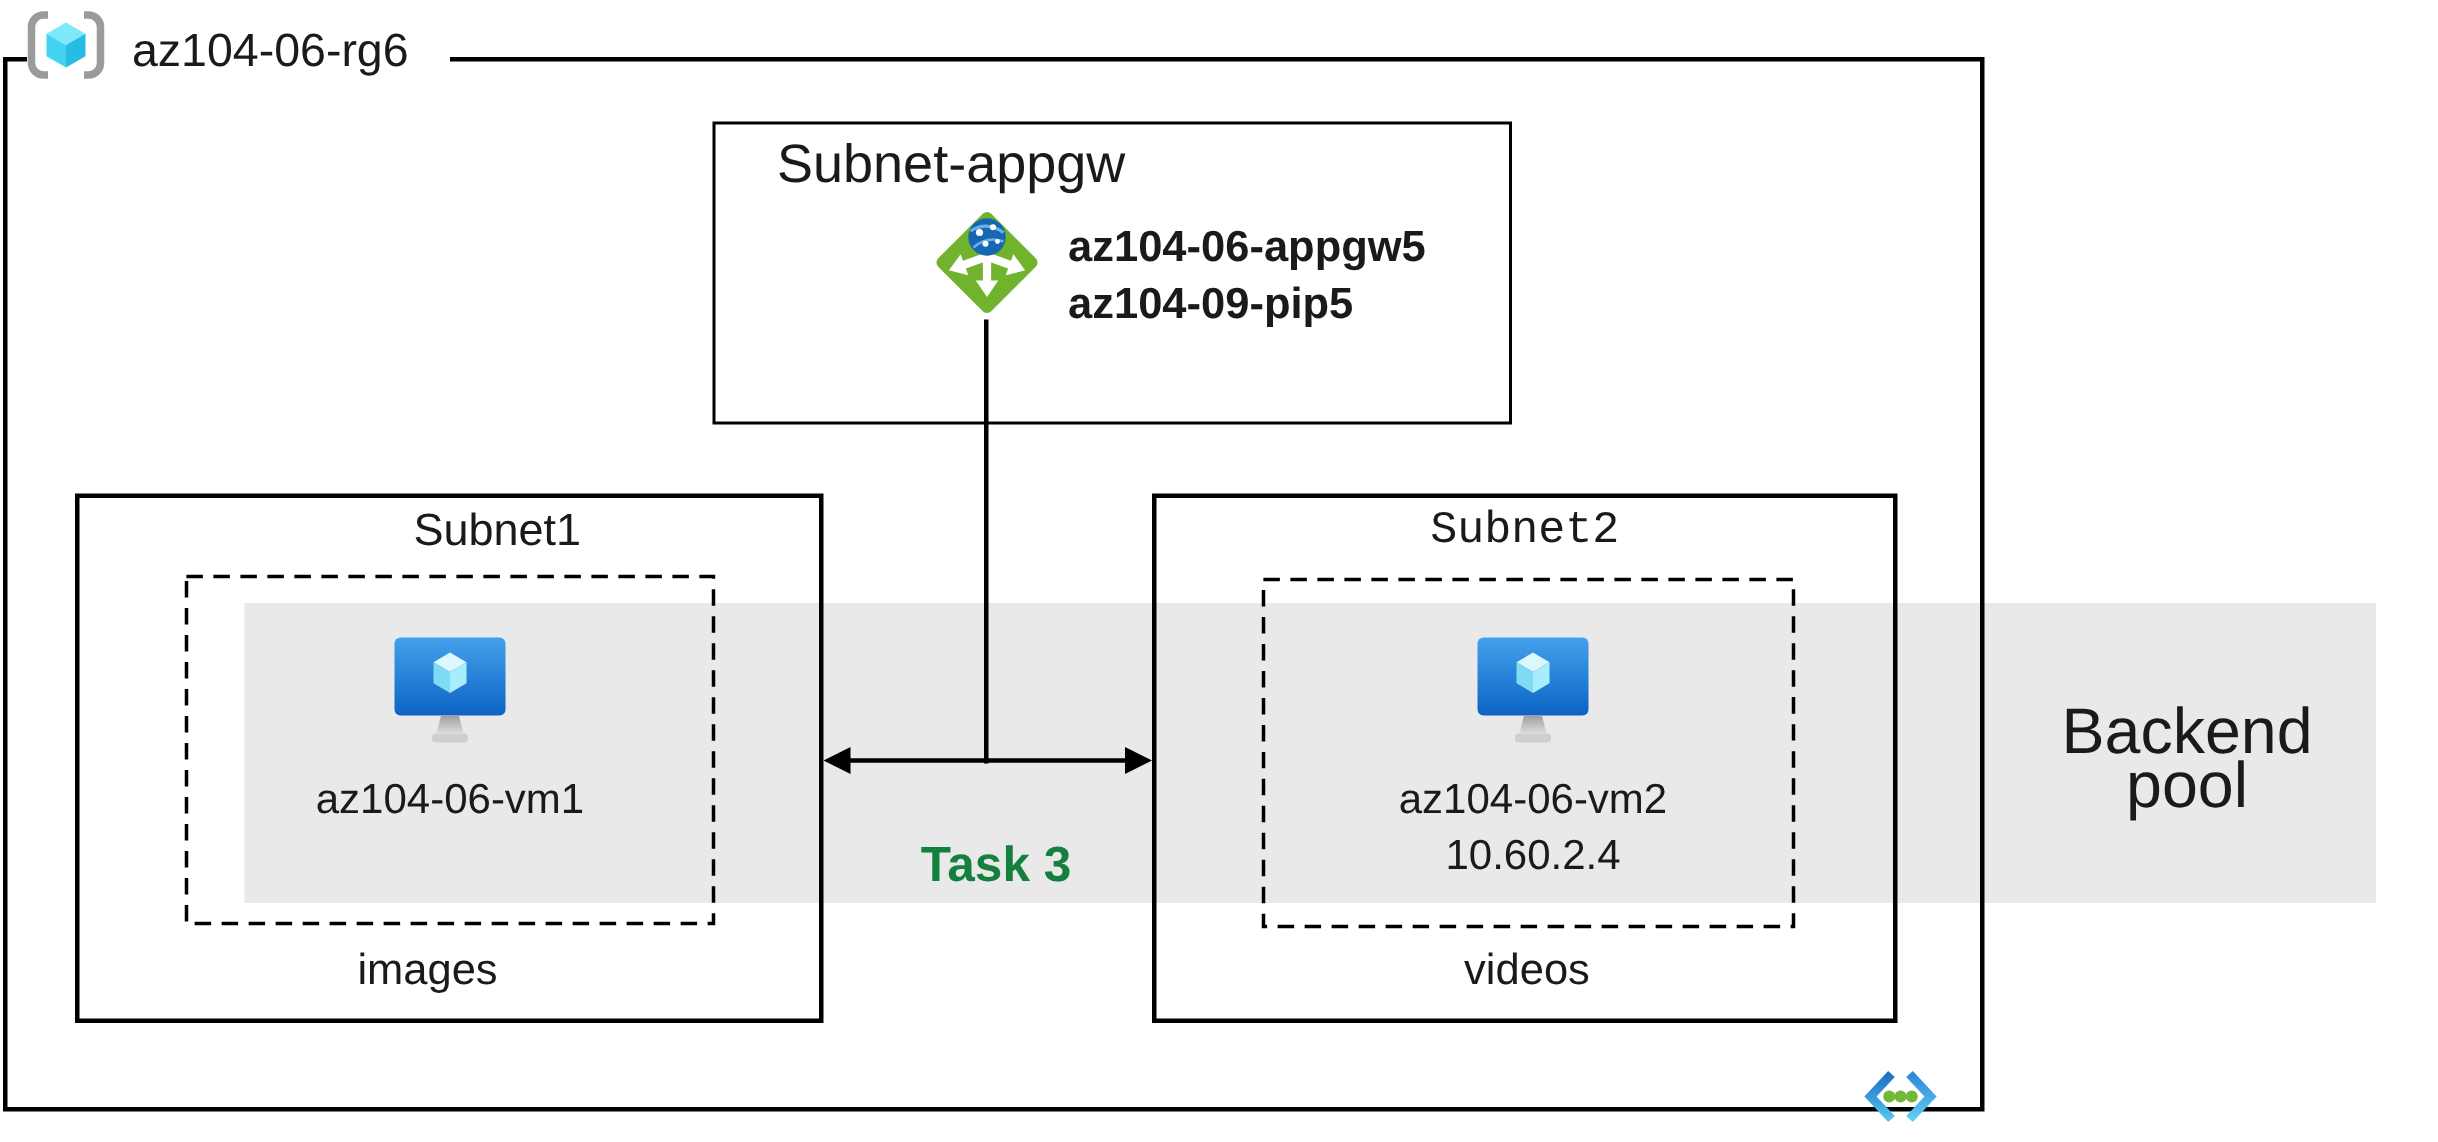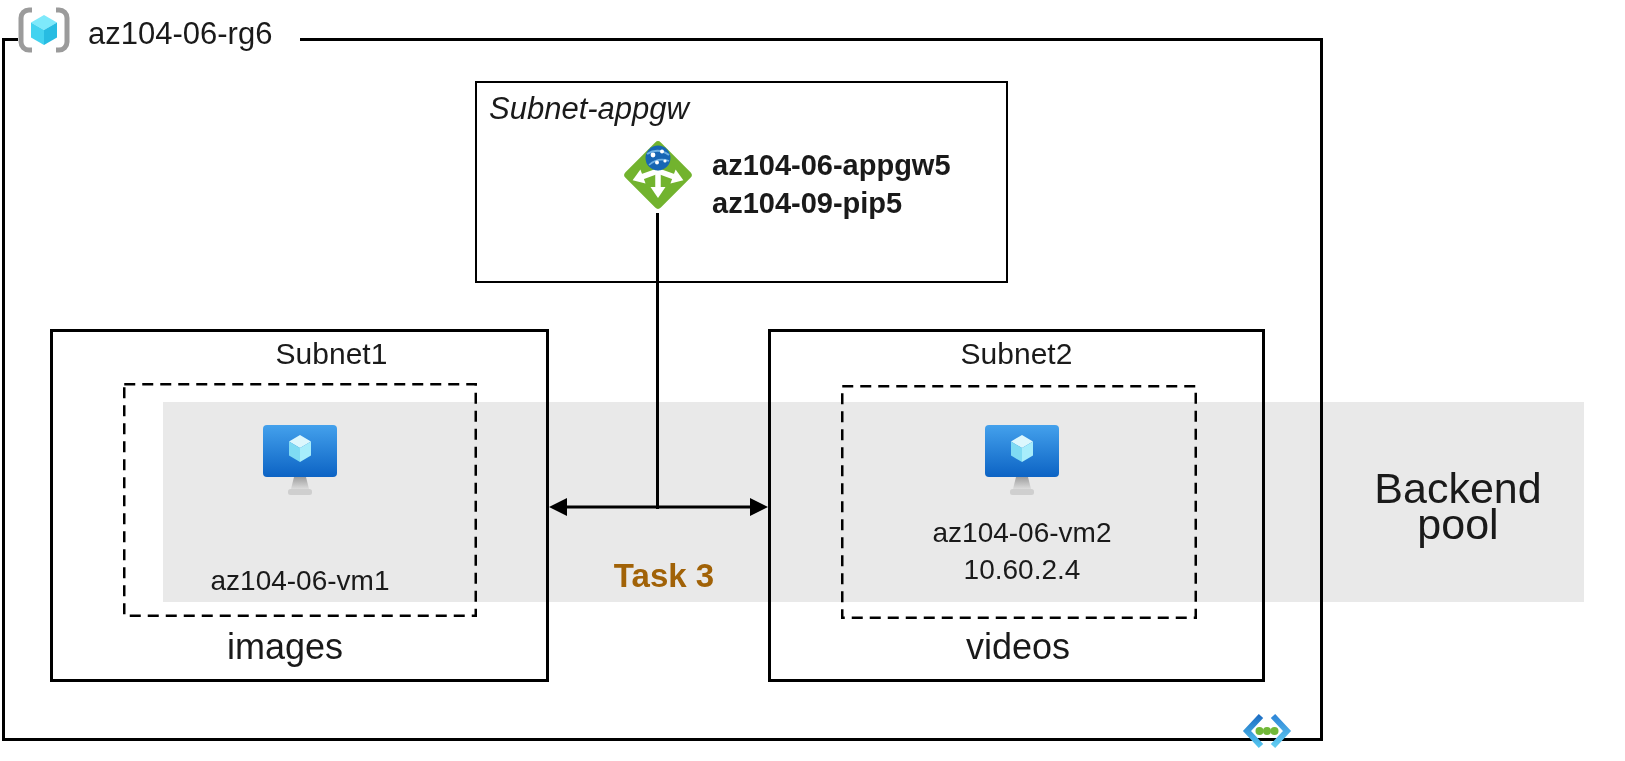--- a/index.html
+++ b/index.html
@@ -11,44 +11,44 @@
   
   .band{left:163px;top:402px;width:1421px;height:200px;background:#e9e9e9;z-index:0;}
   .backend-label{left:1330px;top:470px;width:256px;text-align:center;font-size:43px;line-height:36px;z-index:3;}
   
   .rg-box{left:2px;top:38px;width:1321px;height:703px;border:3px solid #000;box-sizing:border-box;background:transparent;z-index:1;}
   .rg-patch{left:18px;top:35px;width:282px;height:9px;background:#fff;z-index:2;}
   .rg-icon{left:18px;top:6px;z-index:3;}
   .rg-name{left:88px;top:16px;height:36px;line-height:36px;font-size:31px;z-index:3;white-space:nowrap;}
   
   .appgw-box{left:475px;top:81px;width:533px;height:202px;border:2.5px solid #000;box-sizing:border-box;background:#fff;z-index:1;}
-  .appgw-title{left:489px;top:91px;font-size:31px;line-height:36px;z-index:3;white-space:nowrap;font-style:italic;}
+  .appgw-title{left:518px;top:91px;font-size:36px;line-height:36px;z-index:3;white-space:nowrap;}
   .appgw-icon{left:616px;top:133px;z-index:3;}
   .appgw-lines{left:712px;top:146px;font-size:29px;line-height:38px;z-index:3;white-space:nowrap;font-weight:bold;}
   
   .vline{left:656px;top:213px;width:3px;height:296px;background:#000;z-index:2;}
   .harrow{left:547px;top:494px;z-index:2;}
-  .task-label{left:564px;top:558px;width:200px;text-align:center;font-size:33px;line-height:36px;font-weight:bold;color:#a16207;z-index:3;}
+  .task-label{left:564px;top:558px;width:200px;text-align:center;font-size:33px;line-height:36px;font-weight:bold;color:#15803d;z-index:3;}
   
   .subnet-box{width:499px;height:353px;border:3px solid #000;box-sizing:border-box;background:transparent;z-index:1;}
   .s1{left:50px;top:329px;}
   .s2{left:768px;top:329px;width:497px;}
   .subnet-title{width:499px;text-align:center;font-size:30px;line-height:36px;z-index:3;}
   .t1{left:50px;top:336px;padding-left:32px;}
-  .t2{left:768px;top:336px;width:497px;}
+  .t2{left:768px;top:336px;width:497px;font-family:Liberation Mono, monospace;}
   .dashed{z-index:2;}
   .d1{left:123px;top:383px;}
   .d2{left:841px;top:385px;}
   .vm-icon{z-index:3;}
   .vm1{left:262px;top:424px;}
   .vm2{left:984px;top:424px;}
   .vm-text{width:300px;text-align:center;font-size:28px;line-height:37px;z-index:3;}
-  .vmt1{left:150px;top:514px;margin-top:48px;}
+  .vmt1{left:150px;top:514px;}
   .vmt2{left:872px;top:514px;}
-  .store-label{width:350px;text-align:center;font-size:36px;line-height:34px;z-index:3;}
+  .store-label{width:350px;text-align:center;font-size:29px;line-height:34px;z-index:3;}
   .st1{left:110px;top:630px;}
   .st2{left:843px;top:630px;}
   .vnet-icon{left:1241px;top:711px;z-index:4;}
 </style>
 </head>
 <body>
 
 <div class="canvas">
 
   <div class="abs band"></div>

